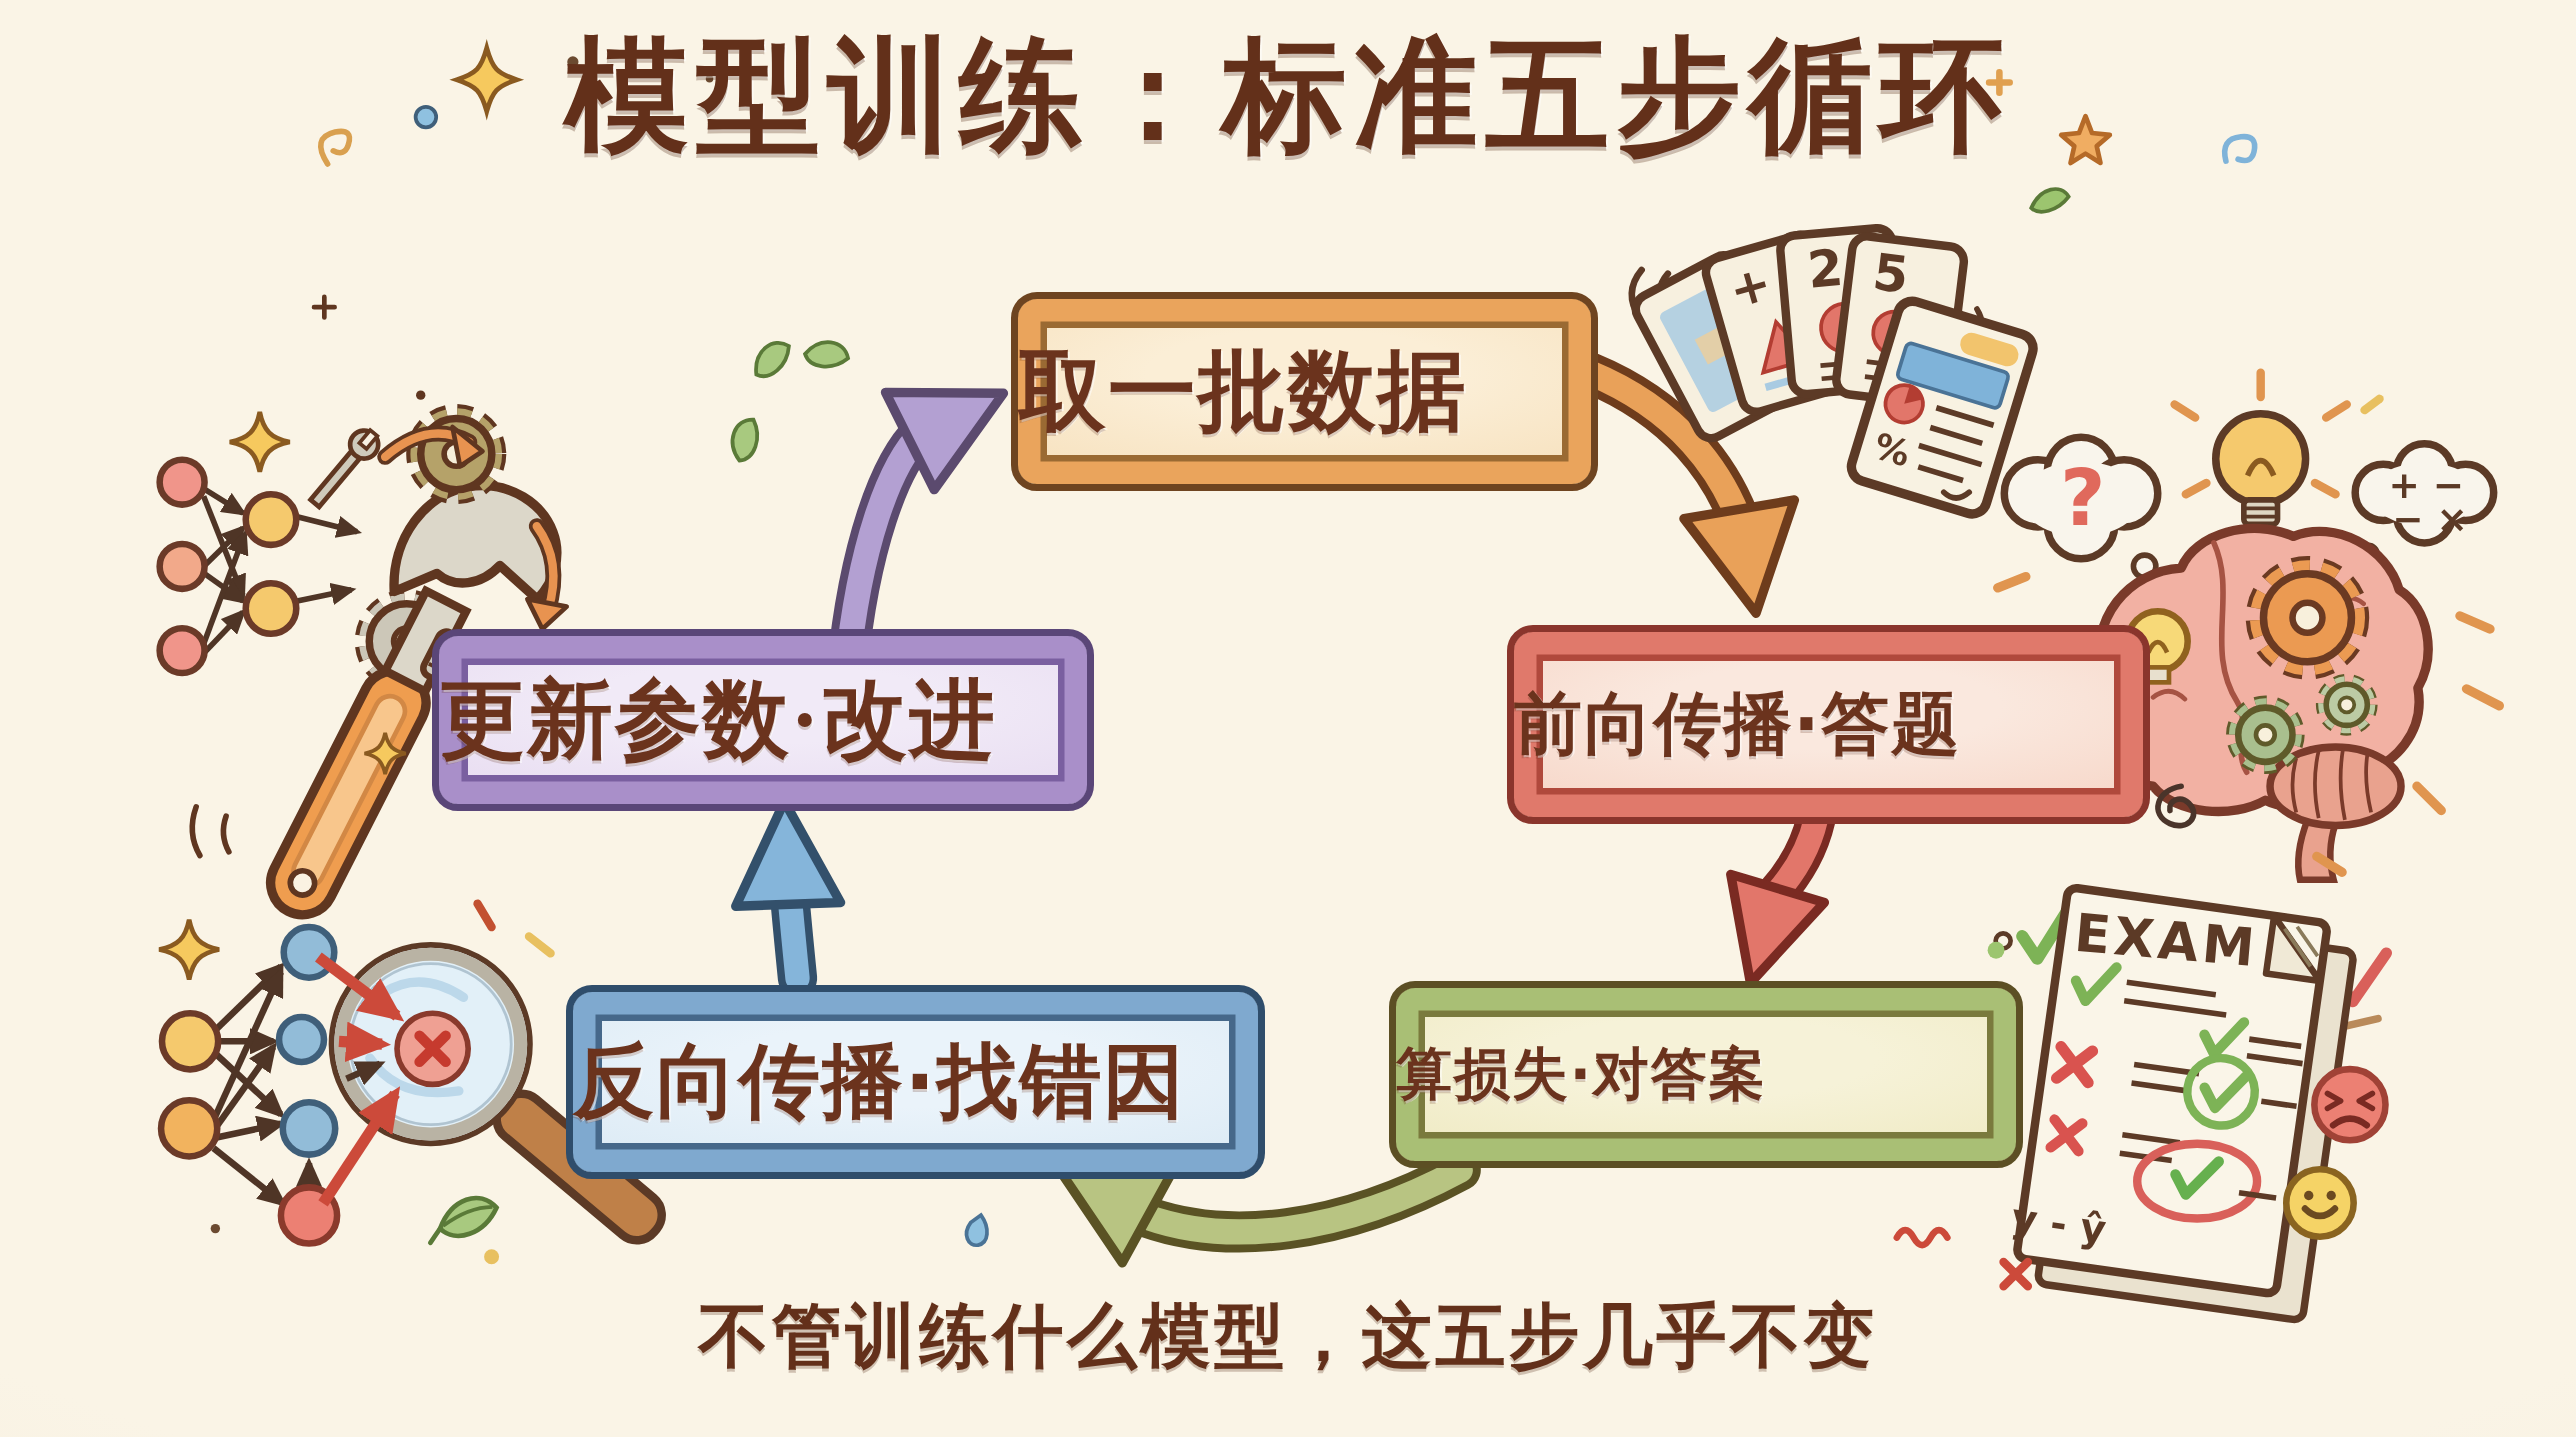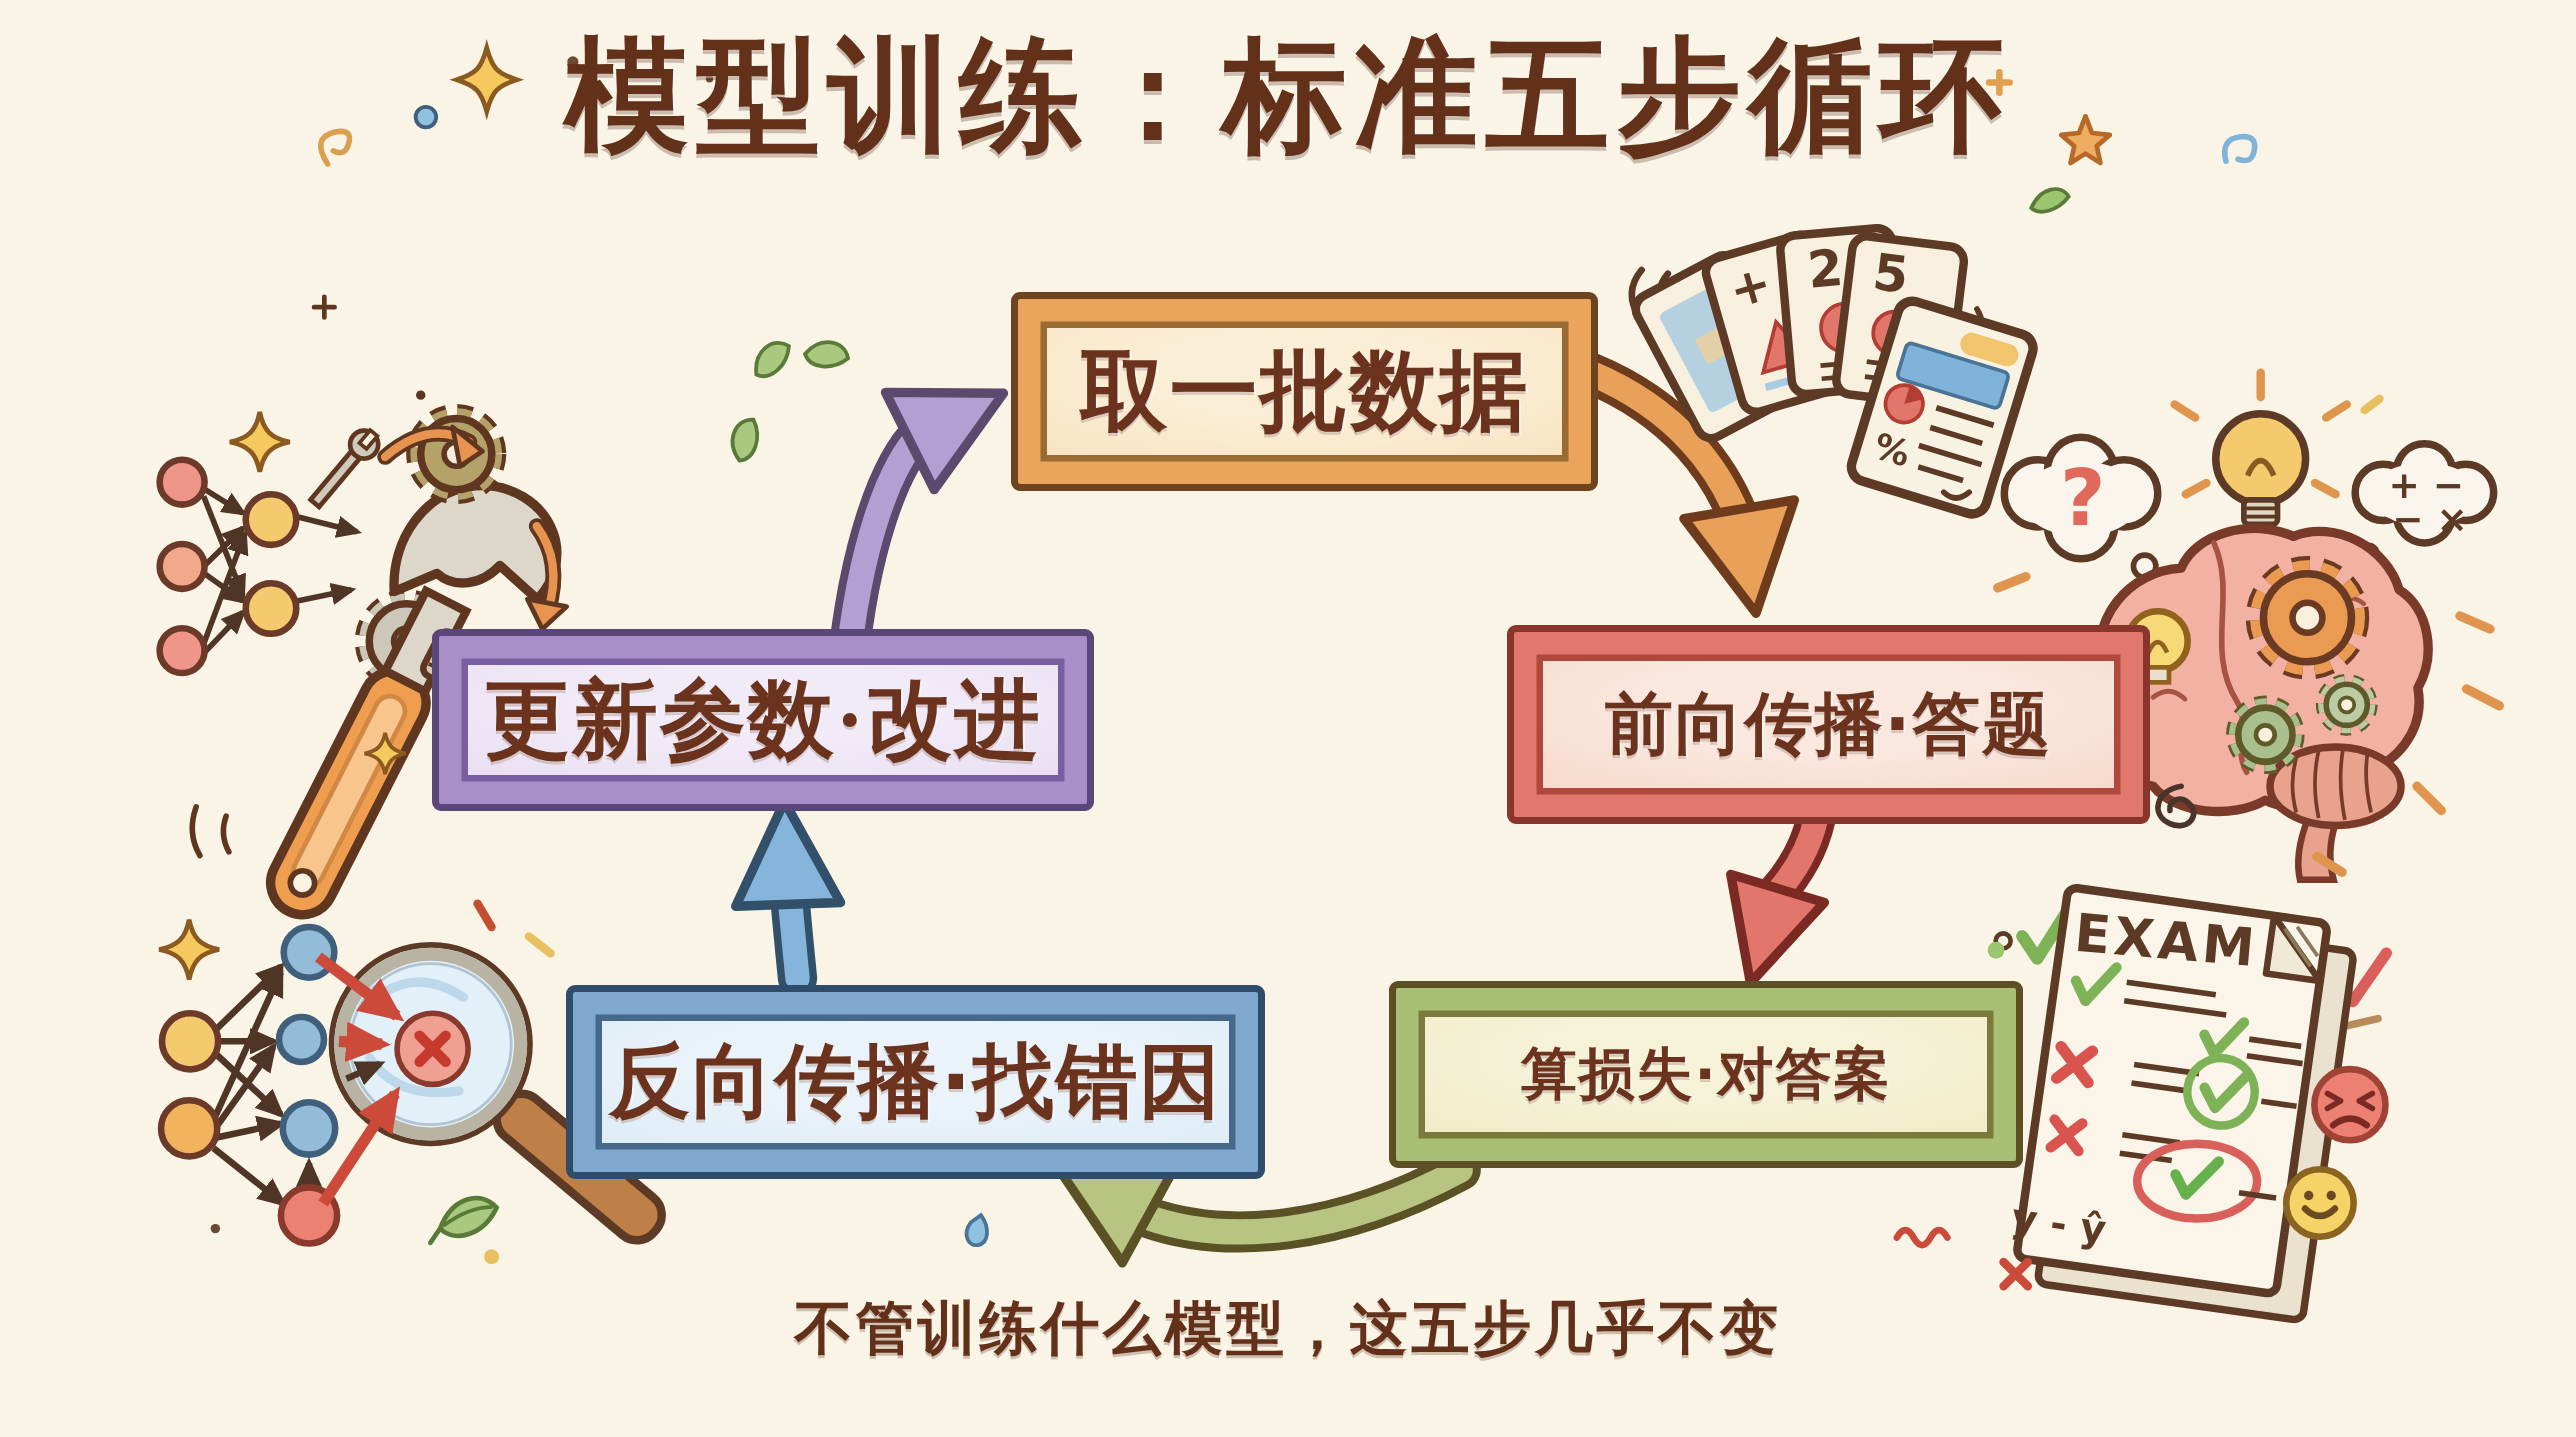--- a/index.html
+++ b/index.html
@@ -9,26 +9,26 @@
     font-family:"DejaVu Sans",sans-serif;color:#5c3a26;
   }
   .page-title{
     position:absolute;left:0;right:0;top:14px;text-align:center;z-index:2;
     font-size:124px;font-weight:700;letter-spacing:7.5px;color:#63301a;
     text-shadow:0 3.7px 0 rgba(80,35,15,.28), 1.9px 1.9px 0 rgba(255,255,255,.5);
     white-space:nowrap;
   }
   .caption{
     position:absolute;left:0;right:0;top:1290px;text-align:center;z-index:2;
-    font-size:58px;font-weight:700;letter-spacing:3.7px;color:#63301a;
+    font-size:70px;font-weight:700;letter-spacing:3.7px;color:#63301a;
     text-shadow:0 2.8px 0 rgba(80,35,15,.25);white-space:nowrap;font-family:Liberation Serif, serif;
   }
   .step{
-    position:absolute;z-index:2;display:flex;align-items:center;justify-content:center;
-    border-radius:9px;border:7.5px solid var(--line);
+    position:absolute;z-index:2;display:flex;align-items:center;justify-content:flex-start;
+    border-radius:26px;border:7.5px solid var(--line);
     box-shadow:inset 0 0 0 22.5px var(--band), inset 0 0 0 29px var(--edge);
     background:radial-gradient(110% 95% at 50% 40%, var(--fill2) 25%, var(--fill) 78%);
   }
   .step-label{
     font-weight:700;color:#6b331d;letter-spacing:1.9px;white-space:nowrap;
     text-shadow:0 2.8px 0 rgba(97,47,26,.22), 1.9px 1.9px 0 rgba(255,255,255,.55);
   }
   #box-batch   {left:1011px;top:292px; width:573px;height:185px;--line:#6e4420;--band:#eaa45c;--edge:#9a6a33;--fill:#f6dfba;--fill2:#fbeed6;}
   #box-forward {left:1507px;top:625px; width:629px;height:185px;--line:#8a352c;--band:#e0796b;--edge:#b0493c;--fill:#f6d3c4;--fill2:#fae8de;}
   #box-loss    {left:1389px;top:981px;width:620px;height:173px;--line:#5c4f24;--band:#a9bf75;--edge:#7a7a3d;--fill:#eee9c0;--fill2:#f6f2d8;}

